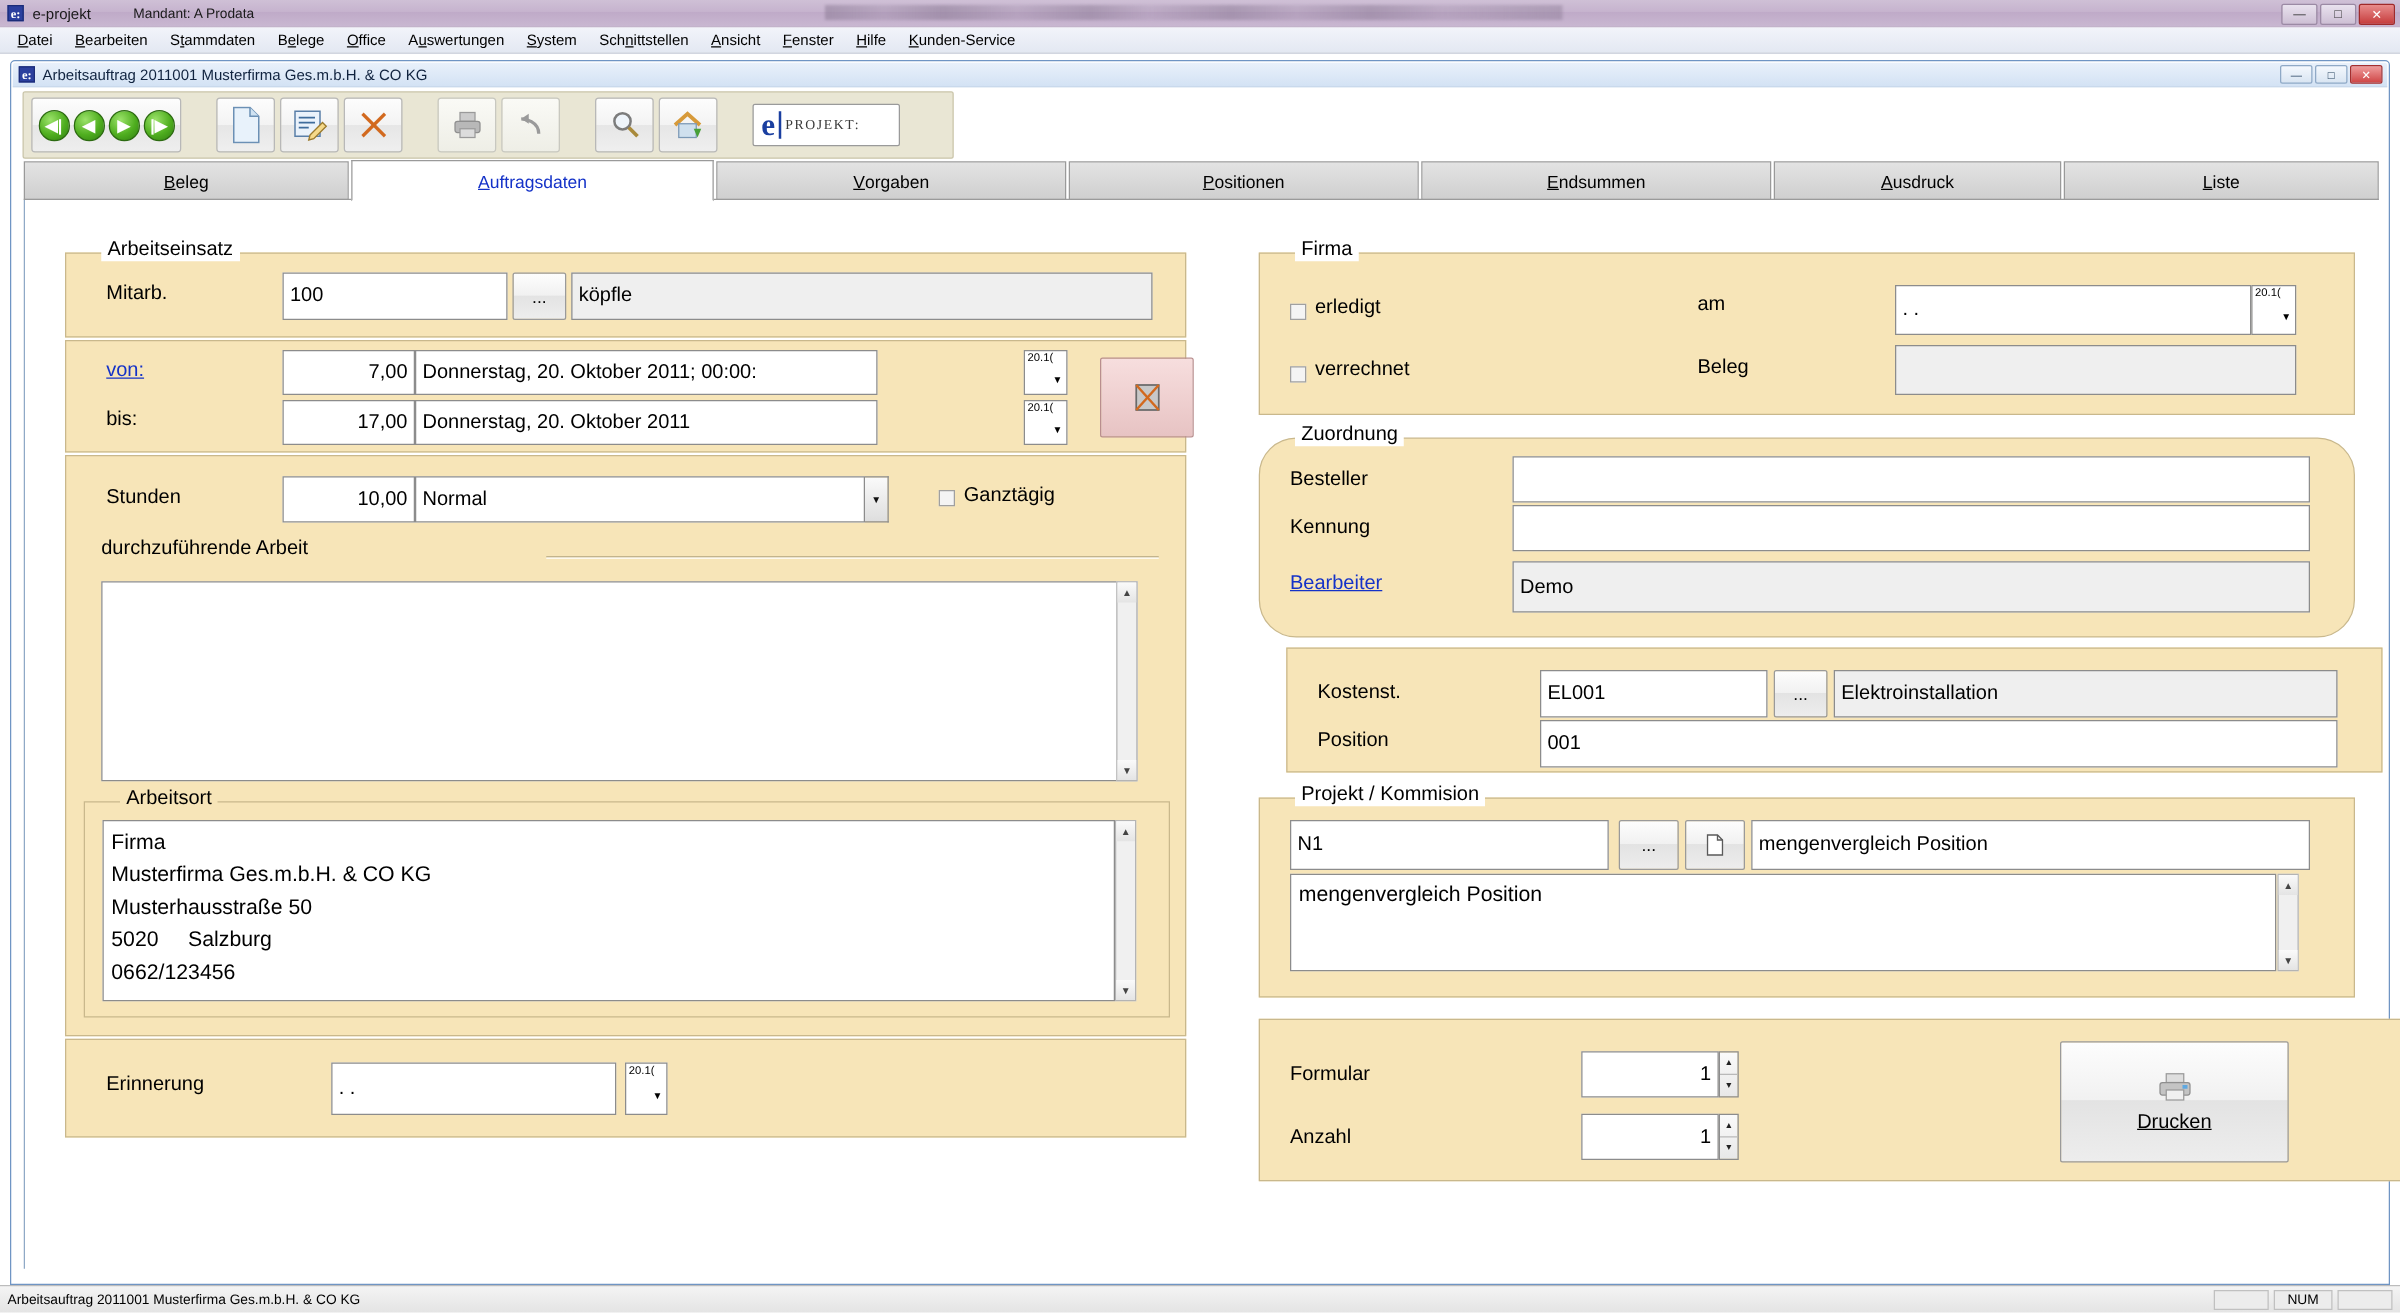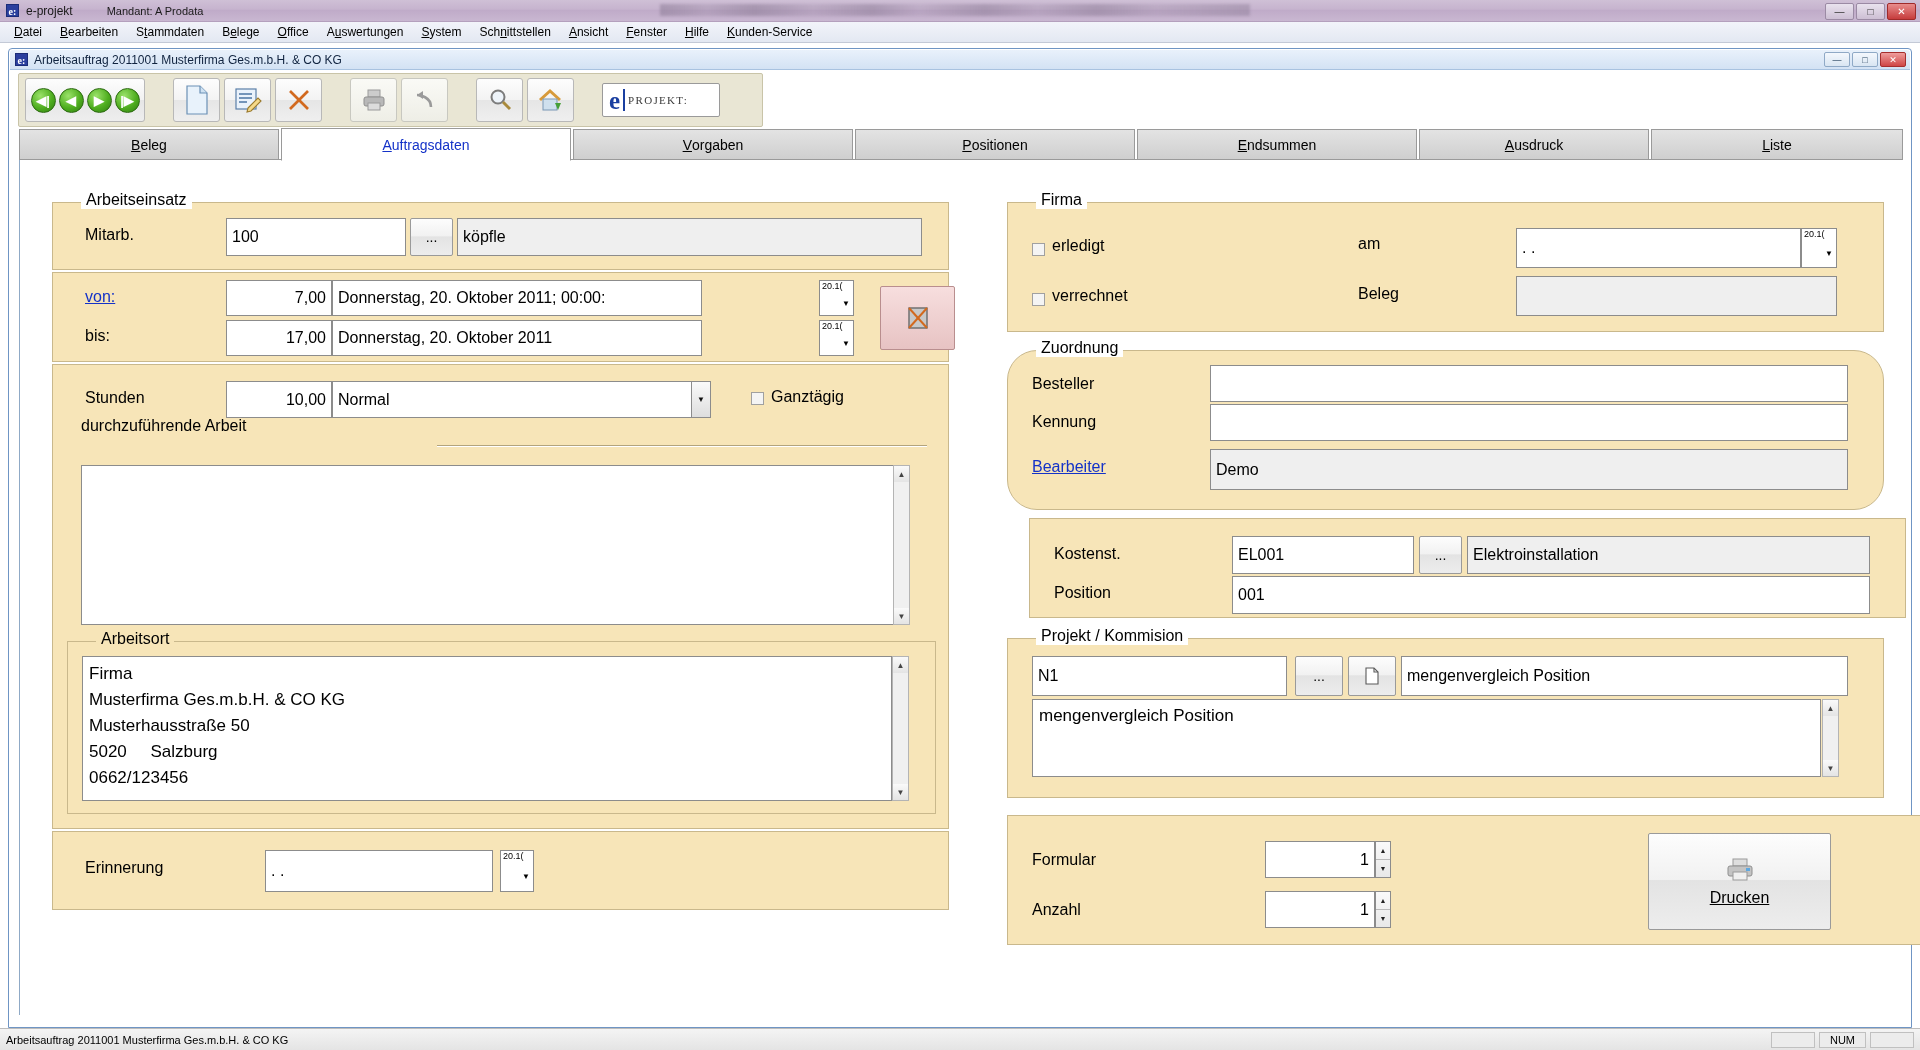--- a/index.html
+++ b/index.html
@@ -360,21 +360,21 @@
       </div>
 
       <div class="panelbox" style="left:32px; top:204px; width:897px; height:465px;">
         <div class="lbl" style="left:32px; top:24px;">Stunden</div>
         <div class="fld right" style="left:173px; top:16px; width:106px; height:37px;">10,00</div>
         <div class="fld" style="left:279px; top:16px; width:360px; height:37px;">Normal</div>
         <div class="combo-arrow" style="left:639px; top:16px; height:37px;">▼</div>
         <div class="chk" style="left:698px; top:27px;"></div>
         <div class="lbl" style="left:718px; top:23px;">Ganztägig</div>
 
-        <div class="lbl" style="left:28px; top:52px;text-align:right;">durchzuführende Arbeit</div>
+        <div class="lbl" style="left:28px; top:65px;text-align:right;">durchzuführende Arbeit</div>
         <div style="position:absolute; left:384px; top:80px; width:490px; height:2px;
                     border-top:1px solid #b3a47d; border-bottom:1px solid #ffffff;"></div>
 
         <div class="txtarea" style="left:28px; top:100px; width:829px; height:160px;"></div>
         <div class="vscroll" style="left:840px; top:100px; height:160px;">
           <div class="sa">▲</div>
           <div class="sa">▼</div>
         </div>
 
         <div class="panelbox" style="left:14px; top:276px; width:869px; height:173px; background:transparent; border:1px solid #c9b88c;">

